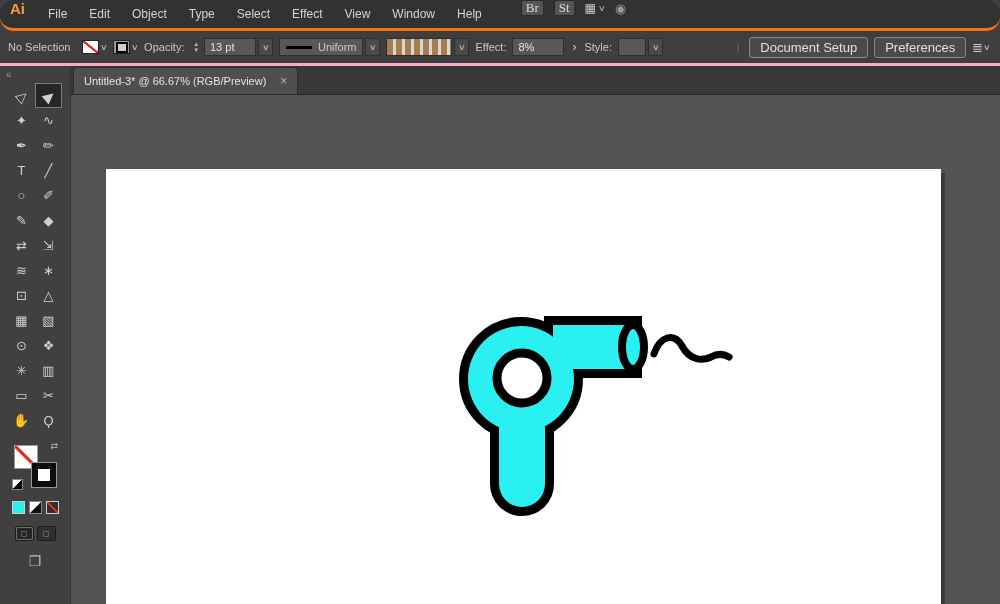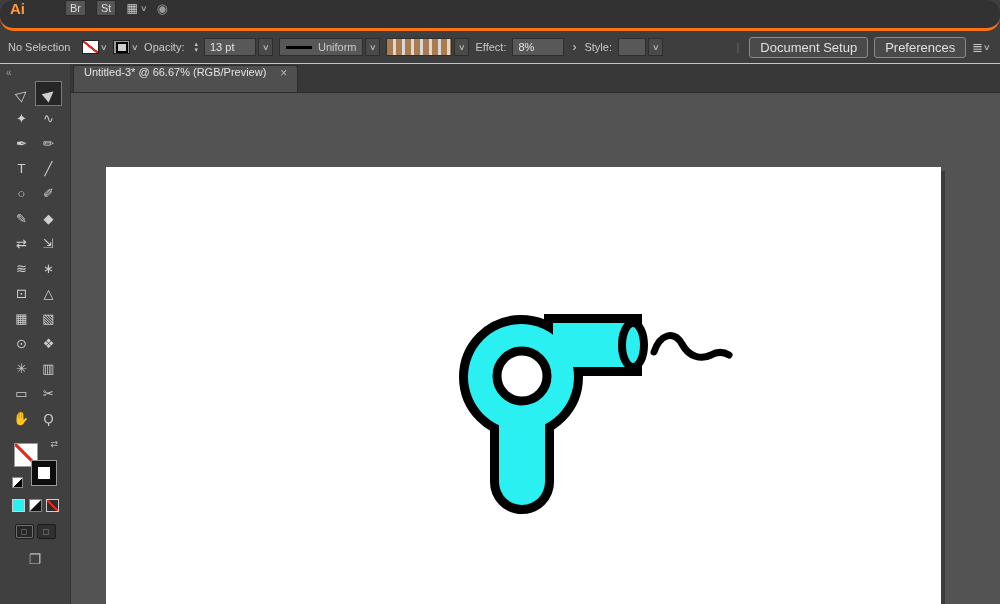--- a/index.html
+++ b/index.html
@@ -16,29 +16,29 @@
     display:flex;align-items:flex-start;color:#d4d4d4;font-size:12px;border-radius:14px;
   }
   .logo{
     color:#ff9a3c;font-weight:bold;font-size:15px;padding:0 12px 0 10px;
     letter-spacing:0px;cursor:default;
   }
   .mi{padding:0 11px;line-height:28px;cursor:default;}
   .mb-icons{display:flex;align-items:center;gap:10px;margin-left:28px;}
   .badge{
     background:#555;color:#ddd;border:1px solid #2b2b2b;border-radius:2px;
-    font-size:11px;padding:1px 4px;line-height:12px;
+    font-size:13px;padding:1px 4px;line-height:12px;font-family:Liberation Serif, serif;
   }
   .ws-ic{color:#c9c9c9;font-size:12px;display:flex;align-items:center;gap:3px;}
   .ws-ic .chev{font-size:8px;color:#aaa;}
   .dev-ic{color:#9a9a9a;font-size:13px;}
 
   
   .controlbar{
-    height:32px;background:#3e3e3e;border-bottom:1px solid #f9a8d4;
+    height:32px;background:#3e3e3e;border-bottom:3px solid #f9a8d4;
     display:flex;align-items:center;gap:6px;padding:0 8px;
     color:#c9c9c9;font-size:11px;white-space:nowrap;
   }
   .cb-label{color:#c9c9c9;}
   .status{margin-right:6px;}
   .sw-box{width:17px;height:14px;box-sizing:border-box;border:1px solid #222;background:#fff;}
   .none-slash{background:linear-gradient(to top right,#fff 43%,#df2a1d 45%,#df2a1d 55%,#fff 57%);}
   .sw-stroke{background:#9a9a9a;display:flex;align-items:center;justify-content:center;}
   .sw-stroke i{display:block;width:8px;height:7px;border:2px solid #000;background:#cfcfcf;}
   .dd{display:flex;align-items:center;gap:2px;cursor:default;}
@@ -108,34 +108,46 @@
   .screenmode{margin-top:12px;color:#bdbdbd;font-size:14px;}
 
   
   .docarea{flex:1;display:flex;flex-direction:column;min-width:0;}
   .tabstrip{
     height:28px;background:#383838;border-bottom:1px solid #2b2b2b;
     display:flex;align-items:flex-end;padding-left:2px;
   }
   .tab{
     height:26px;background:#4f4f4f;border:1px solid #2d2d2d;border-bottom:none;
-    border-radius:3px 3px 0 0;display:flex;gap:14px;
+    border-radius:3px 3px 0 0;display:flex;align-items:center;gap:14px;
     padding:0 10px;color:#e3e3e3;font-size:11px;cursor:default;
   }
   .tab .close{color:#b5b5b5;font-size:12px;}
   .canvas{position:relative;flex:1;background:#535353;overflow:hidden;}
   .canvas svg{position:absolute;left:0;top:0;}
 </style>
 </head>
 <body>
 
 <div class="app" data-name="illustrator-window">
 
   <header class="menubar" data-name="menu-bar">
     <div class="logo" data-name="app-logo">Ai</div>
+    <nav style="display:flex" data-name="menu">
+
+    <span class="mi" data-name="menu-item-file">File</span>
+        <span class="mi" data-name="menu-item-edit">Edit</span>
+        <span class="mi" data-name="menu-item-object">Object</span>
+        <span class="mi" data-name="menu-item-type">Type</span>
+        <span class="mi" data-name="menu-item-select">Select</span>
+        <span class="mi" data-name="menu-item-effect">Effect</span>
+        <span class="mi" data-name="menu-item-view">View</span>
+        <span class="mi" data-name="menu-item-window">Window</span>
+        <span class="mi" data-name="menu-item-help">Help</span>
+      </nav>
     <div class="mb-icons" data-name="menu-bar-icons">
       <span class="badge" data-name="bridge-button">Br</span>
       <span class="badge" data-name="stock-button">St</span>
       <span class="ws-ic" data-name="workspace-switcher">
         <span data-name="workspace-grid-icon">▦</span>
         <span class="chev" data-name="chevron-down-icon">∨</span>
       </span>
       <span class="dev-ic" data-name="device-preview-icon">◉</span>
     </div>
   </header>

